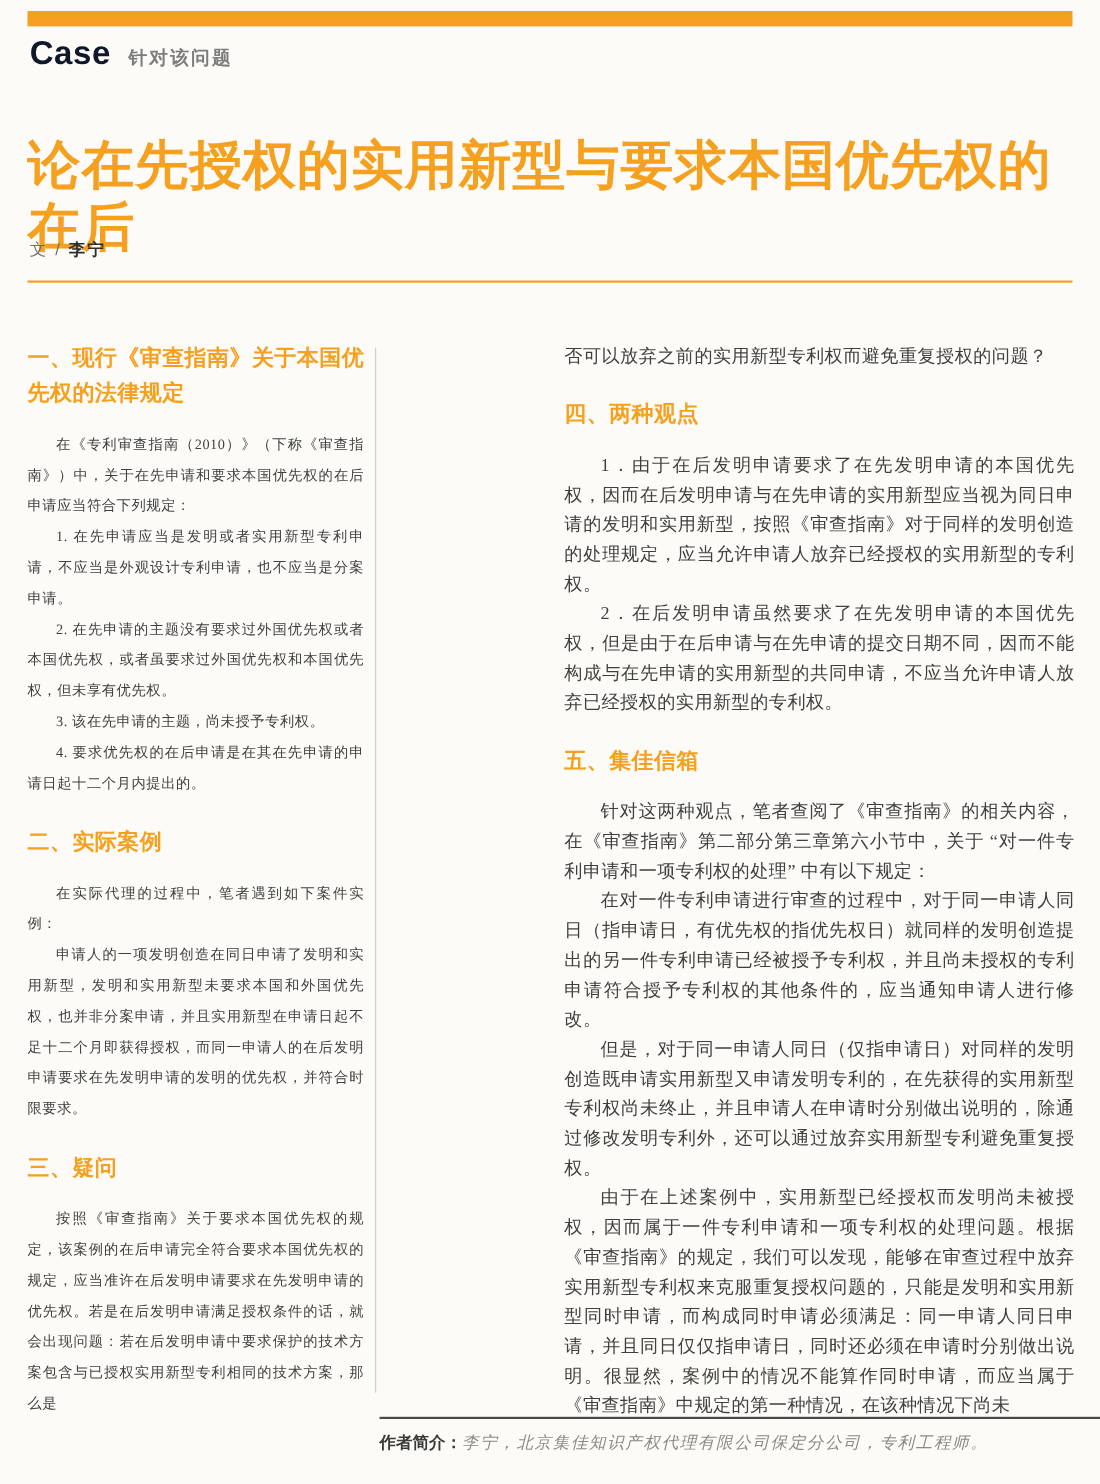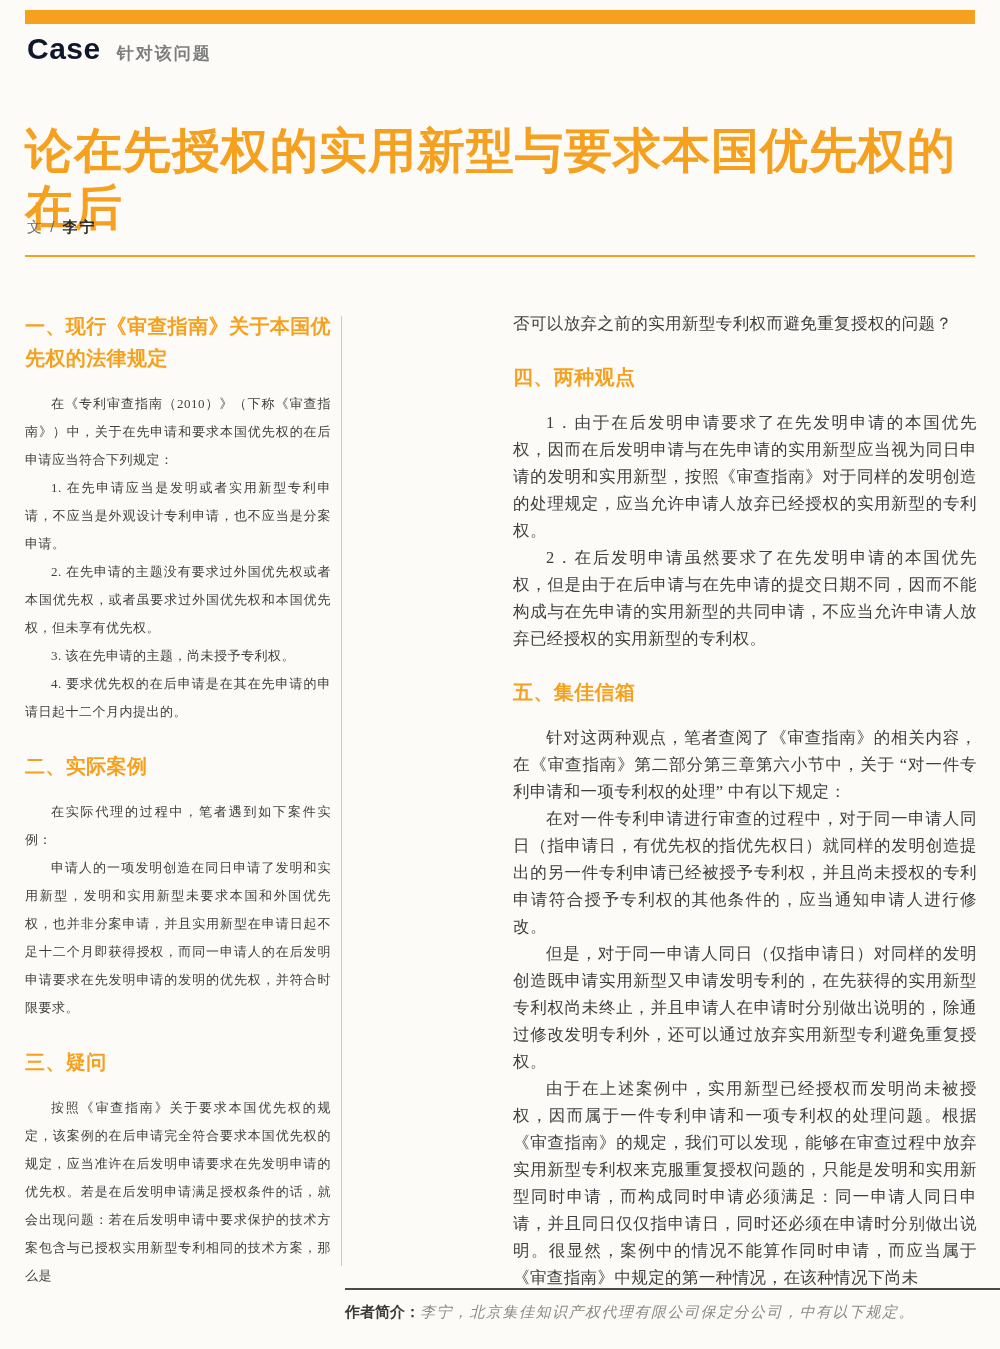--- a/index.html
+++ b/index.html
@@ -150,14 +150,14 @@
     <h2 class="sec-heading">五、集佳信箱</h2>
     <p class="indent">针对这两种观点，笔者查阅了《审查指南》的相关内容，在《审查指南》第二部分第三章第六小节中，关于 “对一件专利申请和一项专利权的处理” 中有以下规定：</p>
     <p class="indent">在对一件专利申请进行审查的过程中，对于同一申请人同日（指申请日，有优先权的指优先权日）就同样的发明创造提出的另一件专利申请已经被授予专利权，并且尚未授权的专利申请符合授予专利权的其他条件的，应当通知申请人进行修改。</p>
     <p class="indent">但是，对于同一申请人同日（仅指申请日）对同样的发明创造既申请实用新型又申请发明专利的，在先获得的实用新型专利权尚未终止，并且申请人在申请时分别做出说明的，除通过修改发明专利外，还可以通过放弃实用新型专利避免重复授权。</p>
     <p class="indent">由于在上述案例中，实用新型已经授权而发明尚未被授权，因而属于一件专利申请和一项专利权的处理问题。根据《审查指南》的规定，我们可以发现，能够在审查过程中放弃实用新型专利权来克服重复授权问题的，只能是发明和实用新型同时申请，而构成同时申请必须满足：同一申请人同日申请，并且同日仅仅指申请日，同时还必须在申请时分别做出说明。很显然，案例中的情况不能算作同时申请，而应当属于《审查指南》中规定的第一种情况，在该种情况下尚未</p>
   </section>
 </div>
 
 <div class="footer-rule"></div>
 <div class="footer-note">
-  <span class="label">作者简介：</span><span class="text">李宁，北京集佳知识产权代理有限公司保定分公司，中有以下规定。</span>
+  <span class="label">作者简介：</span><span class="text">李宁，北京集佳知识产权代理有限公司保定分公司，专利工程师。</span>
 </div>
 
 </body></html>

